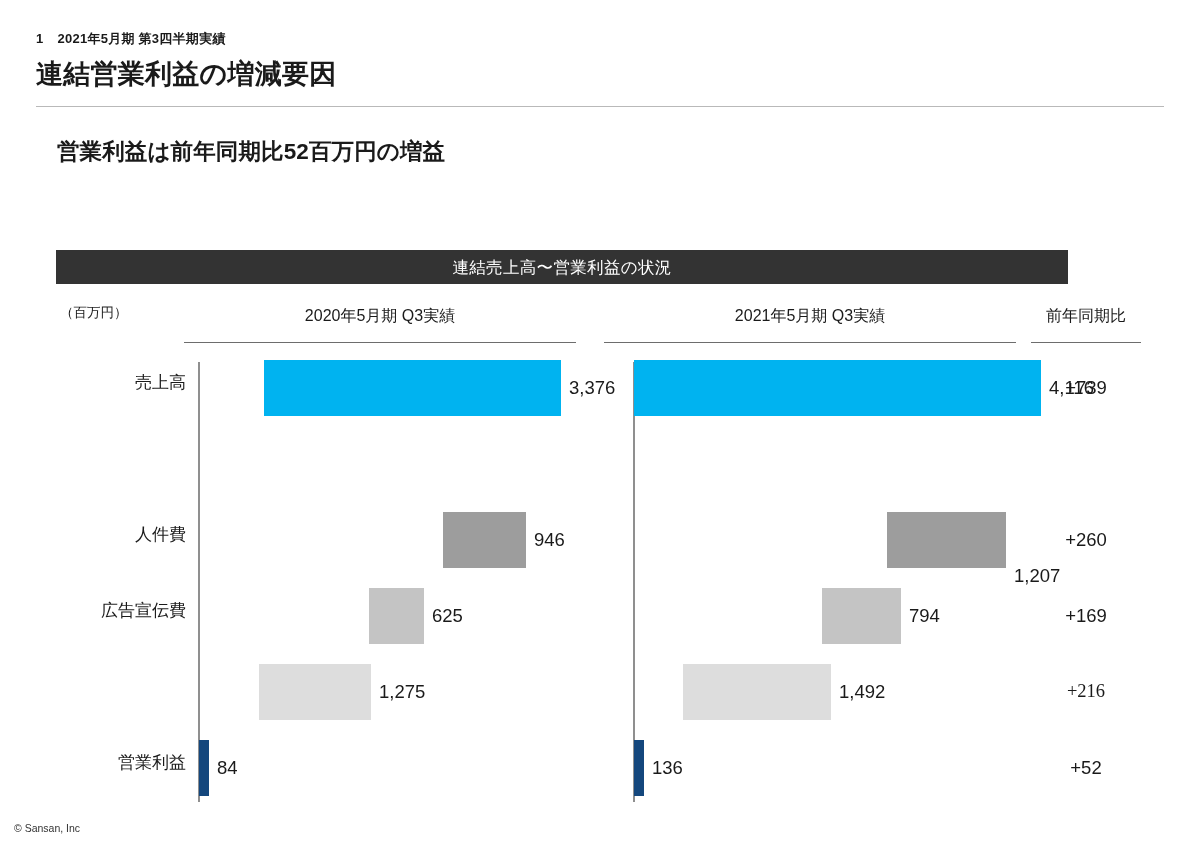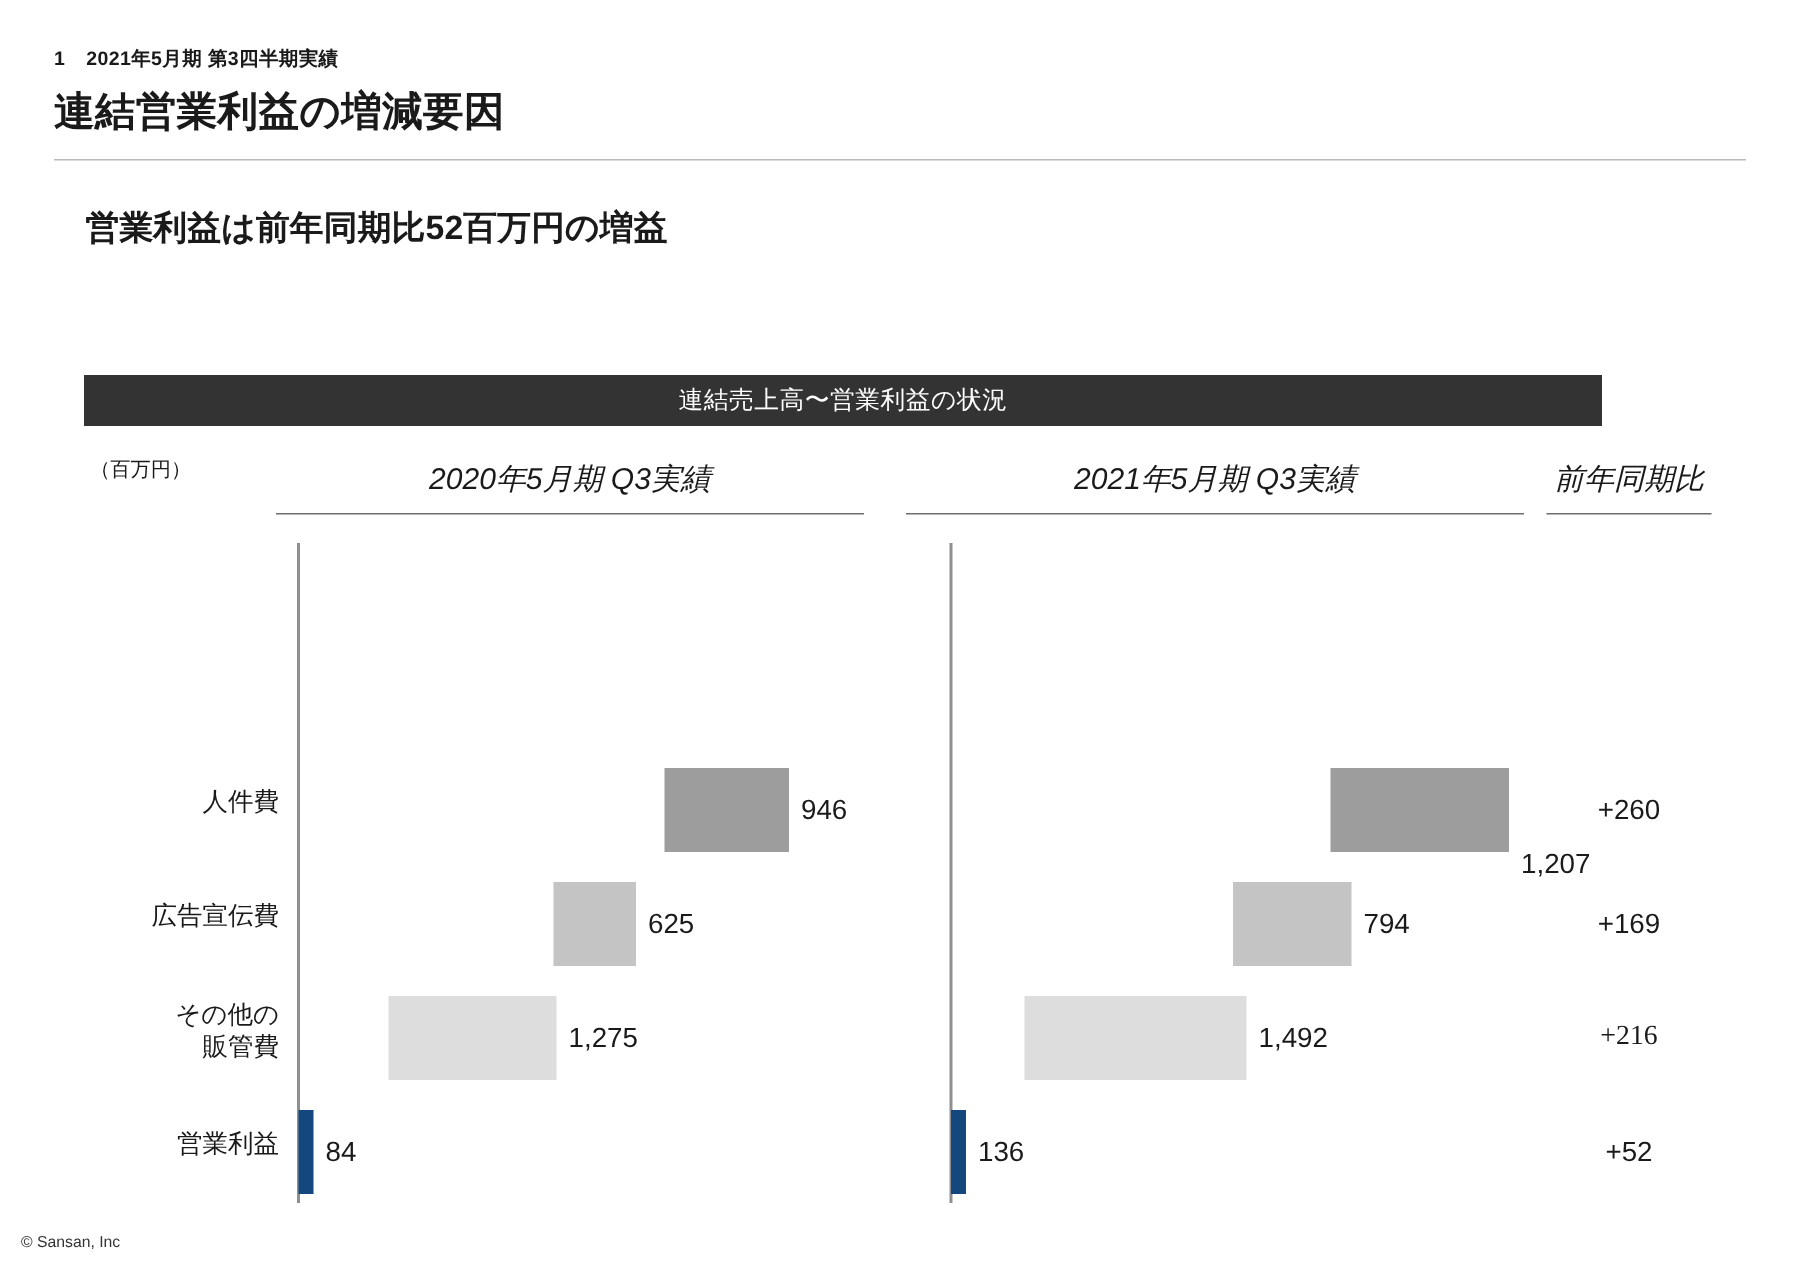--- a/index.html
+++ b/index.html
@@ -82,24 +82,23 @@
     left: 4px;
     top: 54px;
     font-size: 13.5px;
     color: #1a1a1a;
   }
 
   
   .col-head {
     position: absolute;
     top: 56px;
-    font-size: 20px;
+    font-size: 16px;
     text-align: center;
     color: #1a1a1a;
-    font-style: italic;
   }
   .col-head.c1 { left: 128px; width: 392px; }
   .col-head.c2 { left: 548px; width: 412px; }
   .col-head.c3 { left: 975px; width: 110px; }
 
   .col-rule {
     position: absolute;
     top: 92px;
     height: 1px;
     background: #6d6d6d;
@@ -194,20 +193,30 @@
   <div class="col-head c3">前年同期比</div>
 
   <div class="col-rule r1"></div>
   <div class="col-rule r2"></div>
   <div class="col-rule r3"></div>
 
   <div class="plot">
     <div class="axis a1"></div>
     <div class="axis a2"></div>
 
+  <div class="row" style="top: 0px;">
+        <div class="row-label" style="top: 22px;">
+          <div>売上高</div>
+        </div>
+        <div class="bar" style="left: 208.083px; width: 296.917px; top: 10px; background: rgb(0, 179, 240);"></div>
+        <div class="bar-value" style="left: 513px; top: 27px;">3,376</div>
+        <div class="bar" style="left: 578px; width: 407px; top: 10px; background: rgb(0, 179, 240);"></div>
+        <div class="bar-value" style="left: 993px; top: 27px;">4,116</div>
+        <div class="delta" style="top: 27px;">+739</div>
+      </div>
       <div class="row" style="top: 152px;">
         <div class="row-label" style="top: 22px;">
           <div>人件費</div>
         </div>
         <div class="bar" style="left: 386.8px; width: 83.2002px; top: 10px; background: rgb(157, 157, 157);"></div>
         <div class="bar-value" style="left: 478px; top: 27px;">946</div>
         <div class="bar" style="left: 830.649px; width: 119.351px; top: 10px; background: rgb(157, 157, 157);"></div>
         <div class="bar-value" style="left: 958px; top: 27px; margin-top: 36px;">1,207</div>
         <div class="delta" style="top: 27px;">+260</div>
       </div>
@@ -215,24 +224,20 @@
         <div class="row-label" style="top: 22px;">
           <div>広告宣伝費</div>
         </div>
         <div class="bar" style="left: 313.032px; width: 54.9684px; top: 10px; background: rgb(196, 196, 196);"></div>
         <div class="bar-value" style="left: 376px; top: 27px;">625</div>
         <div class="bar" style="left: 766.487px; width: 78.5126px; top: 10px; background: rgb(196, 196, 196);"></div>
         <div class="bar-value" style="left: 853px; top: 27px;">794</div>
         <div class="delta" style="top: 27px;">+169</div>
       </div>
       <div class="row" style="top: 304px;">
-        <div class="row-label" style="top: 12px;">
-          <div>その他の</div>
-          <div>販管費</div>
-        </div>
         <div class="bar" style="left: 202.864px; width: 112.136px; top: 10px; background: rgb(221, 221, 221);"></div>
         <div class="bar-value" style="left: 323px; top: 27px;">1,275</div>
         <div class="bar" style="left: 627.467px; width: 147.533px; top: 10px; background: rgb(221, 221, 221);"></div>
         <div class="bar-value" style="left: 783px; top: 27px;">1,492</div>
         <div class="delta" style="top: 27px; font-family: Liberation Serif, serif;">+216</div>
       </div>
       <div class="row" style="top: 380px;">
         <div class="row-label" style="top: 22px;">
           <div>営業利益</div>
         </div>

